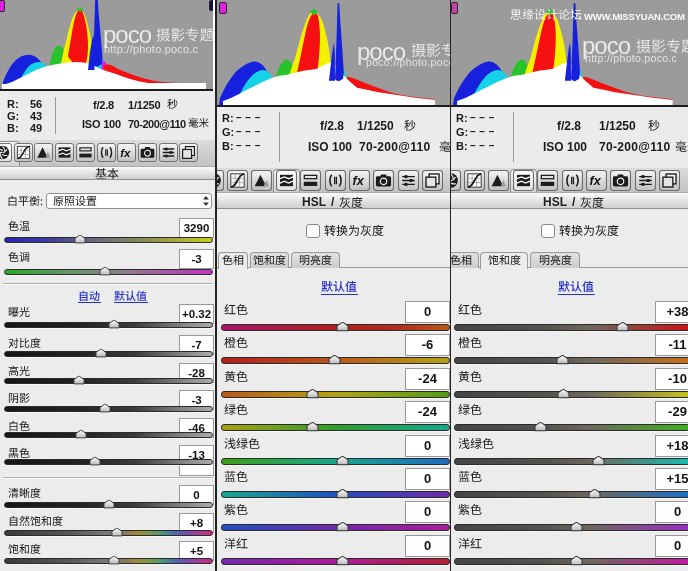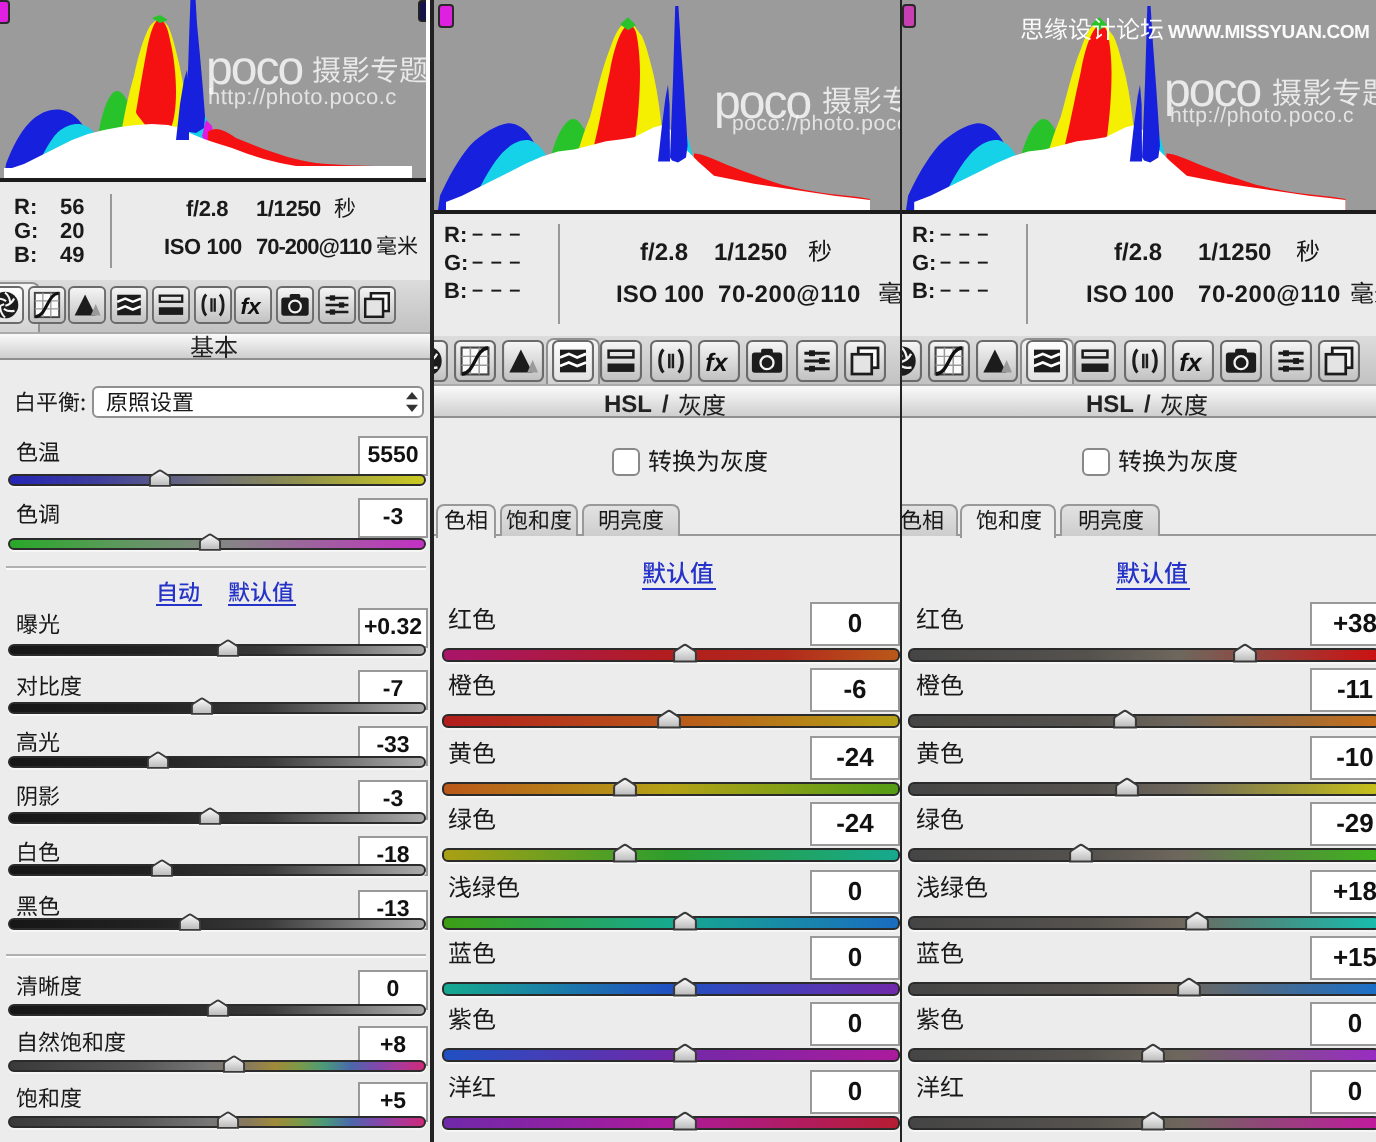--- a/index.html
+++ b/index.html
@@ -35,21 +35,21 @@
       </g>
     </svg>
     <div style="position:absolute;left:104px;top:43px;font-size:11px;color:rgba(255,255,255,0.72);font-weight:normal;white-space:nowrap;letter-spacing:0.2px">http://photo.poco.c</div>
     <div style="position:absolute;left:-3px;top:0px;width:8px;height:12px;background:#e020e0;border:1px solid #2a2a2a;border-radius:2px;box-sizing:border-box"></div>
     <div style="position:absolute;left:209px;top:0;width:8px;height:11px;background:#14144a;border:1px solid #222;border-radius:2px;box-sizing:border-box"></div>
     <div style="position:absolute;left:0;top:89px;width:215px;height:2px;background:#1c1c1c"></div>
     <div style="position:absolute;left:0;top:91px;width:215px;height:49px;background:#ebebeb"></div>
     <div style="position:absolute;left:7px;top:98px;font-size:11px;color:#1a1a1a;font-weight:bold;white-space:nowrap;">R:</div>
     <div style="position:absolute;left:30px;top:98px;font-size:11px;color:#1a1a1a;font-weight:bold;white-space:nowrap;">56</div>
     <div style="position:absolute;left:7px;top:110px;font-size:11px;color:#1a1a1a;font-weight:bold;white-space:nowrap;">G:</div>
-    <div style="position:absolute;left:30px;top:110px;font-size:11px;color:#1a1a1a;font-weight:bold;white-space:nowrap;">20</div>
+    <div style="position:absolute;left:30px;top:110px;font-size:11px;color:#1a1a1a;font-weight:bold;white-space:nowrap;">43</div>
     <div style="position:absolute;left:7px;top:122px;font-size:11px;color:#1a1a1a;font-weight:bold;white-space:nowrap;">B:</div>
     <div style="position:absolute;left:30px;top:122px;font-size:11px;color:#1a1a1a;font-weight:bold;white-space:nowrap;">49</div>
     <div style="position:absolute;left:55px;top:97px;width:1px;height:37px;background:#999"></div>
     <div style="position:absolute;left:93px;top:99px;font-size:11px;color:#1a1a1a;font-weight:bold;white-space:nowrap;letter-spacing:-0.2px">f/2.8</div>
     <div style="position:absolute;left:128px;top:99px;font-size:11px;color:#1a1a1a;font-weight:bold;white-space:nowrap;letter-spacing:-0.2px">1/1250</div>
     <svg style="position:absolute;left:167px;top:98px;overflow:visible" width="11" height="14">
       <g transform="translate(0,10.1)">
         <path d="M5.4 -7.4C5.3 -6.2 5.0 -4.9 4.6 -4.0C4.8 -4.0 5.1 -3.8 5.3 -3.7C5.7 -4.6 6.0 -5.9 6.2 -7.2ZM8.5 -7.3C9.0 -6.3 9.6 -5.1 9.8 -4.3L10.5 -4.5C10.3 -5.4 9.8 -6.6 9.2 -7.5ZM9.2 -3.9C8.4 -1.7 6.7 -0.5 4.0 0.1C4.1 0.3 4.3 0.6 4.4 0.8C7.3 0.2 9.1 -1.2 10.0 -3.6ZM7.0 -9.2V-2.4H7.8V-9.2ZM4.1 -9.1C3.3 -8.7 1.8 -8.4 0.6 -8.2C0.7 -8.0 0.8 -7.7 0.8 -7.6C1.3 -7.6 1.8 -7.7 2.3 -7.8V-6.1H0.5V-5.4H2.2C1.8 -4.1 1.0 -2.7 0.3 -1.9C0.5 -1.7 0.7 -1.4 0.7 -1.1C1.3 -1.8 1.9 -2.9 2.3 -4.0V0.9H3.1V-4.2C3.5 -3.7 3.9 -3.0 4.1 -2.7L4.6 -3.3C4.4 -3.6 3.4 -4.8 3.1 -5.1V-5.4H4.7V-6.1H3.1V-8.0C3.7 -8.1 4.2 -8.3 4.6 -8.4Z" fill="#1a1a1a"></path>
       </g>
     </svg>
@@ -135,21 +135,21 @@
     </svg>
     <svg style="position:absolute;left:202px;top:195px" width="8" height="12" viewBox="0 0 8 12">
       <path d="M4,1 L7,4.6 H1 Z" fill="#333"></path>
       <path d="M4,11 L7,7.4 H1 Z" fill="#333"></path>
     </svg>
     <svg style="position:absolute;left:8px;top:220px;overflow:visible" width="22" height="14">
       <g transform="translate(0,10.1)">
         <path d="M5.2 -5.4V-3.5H2.7V-5.4ZM6.0 -5.4H8.6V-3.5H6.0ZM6.6 -7.5C6.3 -7.1 5.8 -6.6 5.4 -6.2H2.5C2.9 -6.6 3.3 -7.1 3.7 -7.5ZM3.9 -9.3C3.1 -7.8 1.8 -6.5 0.4 -5.6C0.6 -5.4 0.8 -5.0 0.9 -4.9C1.2 -5.1 1.6 -5.3 1.9 -5.6V-0.9C1.9 0.4 2.4 0.7 4.2 0.7C4.6 0.7 8.0 0.7 8.4 0.7C10.1 0.7 10.4 0.2 10.6 -1.5C10.4 -1.6 10.0 -1.7 9.8 -1.8C9.7 -0.4 9.5 -0.1 8.4 -0.1C7.7 -0.1 4.7 -0.1 4.1 -0.1C2.9 -0.1 2.7 -0.2 2.7 -0.9V-2.7H8.6V-2.2H9.5V-6.2H6.4C7.0 -6.7 7.5 -7.4 7.8 -7.9L7.3 -8.3L7.1 -8.3H4.2C4.4 -8.5 4.5 -8.8 4.6 -9.0Z M15.9 -6.3H19.7V-5.2H15.9ZM15.9 -8.1H19.7V-7.0H15.9ZM15.1 -8.8V-4.5H20.5V-8.8ZM12.1 -8.5C12.8 -8.2 13.7 -7.7 14.1 -7.3L14.5 -8.0C14.1 -8.4 13.2 -8.8 12.5 -9.1ZM11.4 -5.5C12.1 -5.2 13.0 -4.7 13.5 -4.3L13.9 -5.0C13.5 -5.4 12.6 -5.8 11.9 -6.1ZM11.7 0.2 12.4 0.7C13.0 -0.3 13.8 -1.7 14.3 -2.9L13.7 -3.4C13.1 -2.1 12.3 -0.7 11.7 0.2ZM13.8 -0.2V0.6H21.6V-0.2H20.8V-3.6H14.8V-0.2ZM15.5 -0.2V-2.9H16.6V-0.2ZM17.2 -0.2V-2.9H18.3V-0.2ZM19.0 -0.2V-2.9H20.1V-0.2Z" fill="#1a1a1a"></path>
       </g>
     </svg>
-    <div style="position:absolute;left:179px;top:218px;width:35px;height:20px;background:#fff;border:1px solid #999;box-sizing:border-box;font-size:11.5px;font-weight:bold;color:#111;text-align:center;line-height:18px">5550</div>
+    <div style="position:absolute;left:179px;top:218px;width:35px;height:20px;background:#fff;border:1px solid #999;box-sizing:border-box;font-size:11.5px;font-weight:bold;color:#111;text-align:center;line-height:18px">3290</div>
     <div style="position:absolute;left:4px;top:237px;width:209px;height:6px;box-sizing:border-box;border:1px solid #2b2b2b;border-radius:3px;background:linear-gradient(to right,#2626b6,#3c3c9e 20%,#70707a 48%,#90904e 70%,#bcbc2e 92%,#c9c922);box-shadow:0 1px 0 rgba(255,255,255,0.55)"></div>
     <svg style="position:absolute;left:74.3px;top:234.0px" width="12" height="10" viewBox="0 0 15 11">
       <defs>
         <linearGradient id="tg" x1="0" y1="0" x2="0" y2="1">
           <stop offset="0" stop-color="#fdfdfd"></stop>
           <stop offset="1" stop-color="#b9b9b9"></stop>
         </linearGradient>
       </defs>
       <path d="M1.2,10.4 L1.2,5.6 Q1.2,4.6 2,4.1 L6.6,1.1 Q7.5,0.55 8.4,1.1 L13,4.1 Q13.8,4.6 13.8,5.6 L13.8,10.4 Z" fill="url(#tg)" stroke="#3a3a3a" stroke-width="1.2"></path>
     </svg>
@@ -199,21 +199,21 @@
           <stop offset="1" stop-color="#b9b9b9"></stop>
         </linearGradient>
       </defs>
       <path d="M1.2,10.4 L1.2,5.6 Q1.2,4.6 2,4.1 L6.6,1.1 Q7.5,0.55 8.4,1.1 L13,4.1 Q13.8,4.6 13.8,5.6 L13.8,10.4 Z" fill="url(#tg)" stroke="#3a3a3a" stroke-width="1.2"></path>
     </svg>
     <svg style="position:absolute;left:8px;top:365px;overflow:visible" width="22" height="14">
       <g transform="translate(0,10.1)">
         <path d="M3.1 -6.1H7.9V-5.1H3.1ZM2.3 -6.8V-4.5H8.8V-6.8ZM4.9 -9.1 5.2 -8.1H0.6V-7.4H10.3V-8.1H6.1C6.0 -8.4 5.8 -8.9 5.6 -9.3ZM1.1 -3.9V0.9H1.8V-3.2H9.1V0.0C9.1 0.1 9.1 0.2 8.9 0.2C8.8 0.2 8.3 0.2 7.8 0.2C7.9 0.3 8.0 0.6 8.1 0.8C8.8 0.8 9.3 0.8 9.6 0.7C9.9 0.6 10.0 0.4 10.0 0.0V-3.9ZM3.1 -2.6V0.2H3.9V-0.3H7.8V-2.6ZM3.9 -2.0H7.0V-0.9H3.9Z M12.5 -8.4C13.1 -7.6 13.6 -6.4 13.8 -5.7L14.6 -6.0C14.4 -6.7 13.8 -7.9 13.3 -8.7ZM19.7 -8.8C19.4 -8.0 18.8 -6.7 18.4 -6.0L19.1 -5.7C19.5 -6.4 20.1 -7.6 20.6 -8.5ZM16.0 -9.2V-5.0H11.6V-4.3H14.5C14.4 -2.2 13.9 -0.6 11.4 0.2C11.6 0.3 11.8 0.7 11.9 0.9C14.7 -0.0 15.2 -1.8 15.4 -4.3H17.5V-0.4C17.5 0.6 17.7 0.9 18.7 0.9C18.9 0.9 20.1 0.9 20.3 0.9C21.2 0.9 21.5 0.4 21.6 -1.4C21.3 -1.5 21.0 -1.6 20.8 -1.8C20.7 -0.2 20.7 0.1 20.2 0.1C20.0 0.1 19.0 0.1 18.8 0.1C18.4 0.1 18.3 0.0 18.3 -0.4V-4.3H21.4V-5.0H16.9V-9.2Z" fill="#1a1a1a"></path>
       </g>
     </svg>
-    <div style="position:absolute;left:179px;top:363px;width:35px;height:20px;background:#fff;border:1px solid #999;box-sizing:border-box;font-size:11.5px;font-weight:bold;color:#111;text-align:center;line-height:18px">-33</div>
+    <div style="position:absolute;left:179px;top:363px;width:35px;height:20px;background:#fff;border:1px solid #999;box-sizing:border-box;font-size:11.5px;font-weight:bold;color:#111;text-align:center;line-height:18px">-28</div>
     <div style="position:absolute;left:4px;top:378px;width:209px;height:6px;box-sizing:border-box;border:1px solid #2b2b2b;border-radius:3px;background:linear-gradient(to right,#161616,#222 35%,#3a3a3a 62%,#8f8f8f 90%,#ababab);box-shadow:0 1px 0 rgba(255,255,255,0.55)"></div>
     <svg style="position:absolute;left:73.2px;top:375.0px" width="12" height="10" viewBox="0 0 15 11">
       <defs>
         <linearGradient id="tg" x1="0" y1="0" x2="0" y2="1">
           <stop offset="0" stop-color="#fdfdfd"></stop>
           <stop offset="1" stop-color="#b9b9b9"></stop>
         </linearGradient>
       </defs>
       <path d="M1.2,10.4 L1.2,5.6 Q1.2,4.6 2,4.1 L6.6,1.1 Q7.5,0.55 8.4,1.1 L13,4.1 Q13.8,4.6 13.8,5.6 L13.8,10.4 Z" fill="url(#tg)" stroke="#3a3a3a" stroke-width="1.2"></path>
     </svg>
@@ -231,37 +231,37 @@
           <stop offset="1" stop-color="#b9b9b9"></stop>
         </linearGradient>
       </defs>
       <path d="M1.2,10.4 L1.2,5.6 Q1.2,4.6 2,4.1 L6.6,1.1 Q7.5,0.55 8.4,1.1 L13,4.1 Q13.8,4.6 13.8,5.6 L13.8,10.4 Z" fill="url(#tg)" stroke="#3a3a3a" stroke-width="1.2"></path>
     </svg>
     <svg style="position:absolute;left:8px;top:420px;overflow:visible" width="22" height="14">
       <g transform="translate(0,10.1)">
         <path d="M4.9 -9.3C4.8 -8.8 4.5 -8.0 4.3 -7.5H1.6V0.9H2.4V0.1H8.6V0.8H9.4V-7.5H5.2C5.4 -8.0 5.7 -8.6 5.9 -9.1ZM2.4 -0.7V-3.3H8.6V-0.7ZM2.4 -4.1V-6.6H8.6V-4.1Z M16.2 -5.4V-3.5H13.7V-5.4ZM17.0 -5.4H19.6V-3.5H17.0ZM17.6 -7.5C17.3 -7.1 16.8 -6.6 16.4 -6.2H13.5C13.9 -6.6 14.3 -7.1 14.7 -7.5ZM14.9 -9.3C14.1 -7.8 12.8 -6.5 11.4 -5.6C11.6 -5.4 11.8 -5.0 11.9 -4.9C12.2 -5.1 12.6 -5.3 12.9 -5.6V-0.9C12.9 0.4 13.4 0.7 15.2 0.7C15.6 0.7 19.0 0.7 19.4 0.7C21.1 0.7 21.4 0.2 21.6 -1.5C21.4 -1.6 21.0 -1.7 20.8 -1.8C20.7 -0.4 20.5 -0.1 19.4 -0.1C18.7 -0.1 15.7 -0.1 15.1 -0.1C13.9 -0.1 13.7 -0.2 13.7 -0.9V-2.7H19.6V-2.2H20.5V-6.2H17.4C18.0 -6.7 18.5 -7.4 18.8 -7.9L18.3 -8.3L18.1 -8.3H15.2C15.4 -8.5 15.5 -8.8 15.6 -9.0Z" fill="#1a1a1a"></path>
       </g>
     </svg>
-    <div style="position:absolute;left:179px;top:418px;width:35px;height:20px;background:#fff;border:1px solid #999;box-sizing:border-box;font-size:11.5px;font-weight:bold;color:#111;text-align:center;line-height:18px">-18</div>
+    <div style="position:absolute;left:179px;top:418px;width:35px;height:20px;background:#fff;border:1px solid #999;box-sizing:border-box;font-size:11.5px;font-weight:bold;color:#111;text-align:center;line-height:18px">-46</div>
     <div style="position:absolute;left:4px;top:432px;width:209px;height:6px;box-sizing:border-box;border:1px solid #2b2b2b;border-radius:3px;background:linear-gradient(to right,#161616,#222 35%,#3a3a3a 62%,#8f8f8f 90%,#ababab);box-shadow:0 1px 0 rgba(255,255,255,0.55)"></div>
     <svg style="position:absolute;left:75.3px;top:429.0px" width="12" height="10" viewBox="0 0 15 11">
       <defs>
         <linearGradient id="tg" x1="0" y1="0" x2="0" y2="1">
           <stop offset="0" stop-color="#fdfdfd"></stop>
           <stop offset="1" stop-color="#b9b9b9"></stop>
         </linearGradient>
       </defs>
       <path d="M1.2,10.4 L1.2,5.6 Q1.2,4.6 2,4.1 L6.6,1.1 Q7.5,0.55 8.4,1.1 L13,4.1 Q13.8,4.6 13.8,5.6 L13.8,10.4 Z" fill="url(#tg)" stroke="#3a3a3a" stroke-width="1.2"></path>
     </svg>
     <svg style="position:absolute;left:8px;top:447px;overflow:visible" width="22" height="14">
       <g transform="translate(0,10.1)">
         <path d="M3.1 -7.7C3.4 -7.1 3.7 -6.4 3.8 -6.0L4.4 -6.2C4.3 -6.7 4.0 -7.3 3.7 -7.8ZM7.2 -7.9C7.1 -7.3 6.7 -6.6 6.4 -6.1L6.9 -5.9C7.2 -6.3 7.6 -7.0 7.9 -7.6ZM3.7 -1.0C3.9 -0.4 3.9 0.4 3.9 0.8L4.7 0.7C4.7 0.3 4.6 -0.5 4.5 -1.1ZM6.0 -1.0C6.2 -0.4 6.5 0.4 6.6 0.8L7.4 0.6C7.3 0.2 7.0 -0.6 6.8 -1.1ZM8.2 -1.0C8.8 -0.4 9.4 0.4 9.7 0.9L10.5 0.6C10.2 0.1 9.5 -0.7 9.0 -1.3ZM1.8 -1.3C1.6 -0.6 1.1 0.1 0.6 0.6L1.4 0.9C1.9 0.4 2.4 -0.4 2.6 -1.1ZM2.5 -8.1H5.1V-5.7H2.5ZM5.9 -8.1H8.4V-5.7H5.9ZM0.6 -2.5V-1.7H10.4V-2.5H5.9V-3.5H9.5V-4.1H5.9V-5.0H9.3V-8.8H1.7V-5.0H5.1V-4.1H1.5V-3.5H5.1V-2.5Z M16.2 -5.4V-3.5H13.7V-5.4ZM17.0 -5.4H19.6V-3.5H17.0ZM17.6 -7.5C17.3 -7.1 16.8 -6.6 16.4 -6.2H13.5C13.9 -6.6 14.3 -7.1 14.7 -7.5ZM14.9 -9.3C14.1 -7.8 12.8 -6.5 11.4 -5.6C11.6 -5.4 11.8 -5.0 11.9 -4.9C12.2 -5.1 12.6 -5.3 12.9 -5.6V-0.9C12.9 0.4 13.4 0.7 15.2 0.7C15.6 0.7 19.0 0.7 19.4 0.7C21.1 0.7 21.4 0.2 21.6 -1.5C21.4 -1.6 21.0 -1.7 20.8 -1.8C20.7 -0.4 20.5 -0.1 19.4 -0.1C18.7 -0.1 15.7 -0.1 15.1 -0.1C13.9 -0.1 13.7 -0.2 13.7 -0.9V-2.7H19.6V-2.2H20.5V-6.2H17.4C18.0 -6.7 18.5 -7.4 18.8 -7.9L18.3 -8.3L18.1 -8.3H15.2C15.4 -8.5 15.5 -8.8 15.6 -9.0Z" fill="#1a1a1a"></path>
       </g>
     </svg>
-    <div style="position:absolute;left:179px;top:445px;width:35px;height:20px;background:#fff;border:1px solid #999;box-sizing:border-box;font-size:11.5px;font-weight:bold;color:#111;text-align:center;line-height:18px">-13</div>
+    <div style="position:absolute;left:179px;top:445px;width:35px;height:31px;background:#fff;border:1px solid #999;box-sizing:border-box;font-size:11.5px;font-weight:bold;color:#111;text-align:center;line-height:18px">-13</div>
     <div style="position:absolute;left:4px;top:459px;width:209px;height:6px;box-sizing:border-box;border:1px solid #2b2b2b;border-radius:3px;background:linear-gradient(to right,#161616,#222 35%,#3a3a3a 62%,#8f8f8f 90%,#ababab);box-shadow:0 1px 0 rgba(255,255,255,0.55)"></div>
     <svg style="position:absolute;left:88.9px;top:456.0px" width="12" height="10" viewBox="0 0 15 11">
       <defs>
         <linearGradient id="tg" x1="0" y1="0" x2="0" y2="1">
           <stop offset="0" stop-color="#fdfdfd"></stop>
           <stop offset="1" stop-color="#b9b9b9"></stop>
         </linearGradient>
       </defs>
       <path d="M1.2,10.4 L1.2,5.6 Q1.2,4.6 2,4.1 L6.6,1.1 Q7.5,0.55 8.4,1.1 L13,4.1 Q13.8,4.6 13.8,5.6 L13.8,10.4 Z" fill="url(#tg)" stroke="#3a3a3a" stroke-width="1.2"></path>
     </svg>

